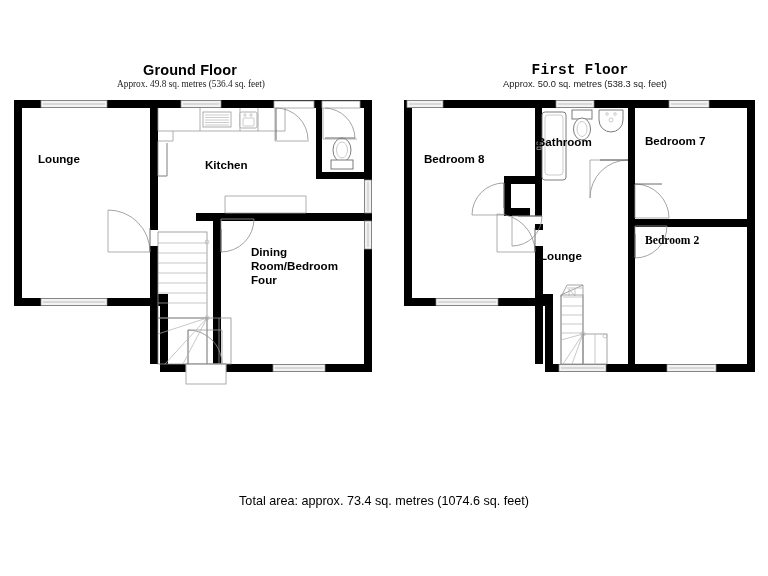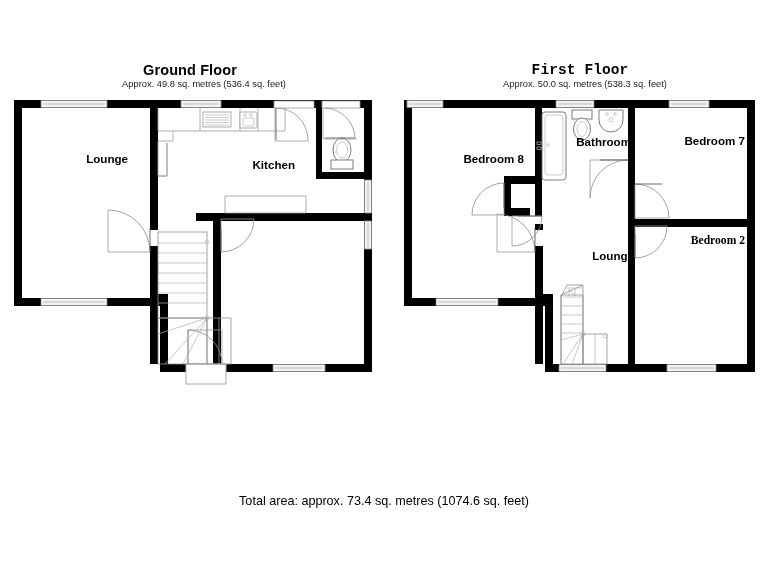--- a/index.html
+++ b/index.html
@@ -42,21 +42,21 @@
     color: #000000;
     white-space: nowrap;
     width: 100%;
     left: 0;
   }
   .room-label {
     position: absolute;
     font-weight: bold;
     font-size: 11.6px;
     color: #000000;
-    text-align: right;
+    text-align: left;
     line-height: 14px;
     white-space: pre-line;
   }
   svg { position: absolute; top: 0; left: 0; overflow: visible; }
   .wall { fill: #000000; }
   .thin-lt { fill: none; stroke: #9a9a9a; stroke-width: 0.8; }
   .thin-lt2 { fill: none; stroke: #b4b4b4; stroke-width: 0.7; }
   .door-arc { fill: none; stroke: #8c8c8c; stroke-width: 0.8; }
   .door-leaf { fill: none; stroke: #5a5a5a; stroke-width: 0.9; }
   .fix { fill: #ffffff; stroke: #9a9a9a; stroke-width: 0.8; }
@@ -65,21 +65,21 @@
   .win-line { stroke: #9b9b9b; stroke-width: 0.6; fill: none; }
   .stair-line { stroke: #b0b0b0; stroke-width: 0.7; fill: none; }
   .stair-out { stroke: #8f8f8f; stroke-width: 0.8; fill: none; }
 </style>
 </head>
 <body>
 
 <div id="page">
 
   <div class="plan-title" style="left:90px; top:62px; width:200px;">Ground Floor</div>
-  <div class="plan-subtitle" style="left:104px; top:79px; width:200px;">Approx. 49.8 sq. metres (536.4 sq. feet)</div>
+  <div class="plan-subtitle" style="left:91px; top:79px; width:200px;font-family:Liberation Serif, serif;">Approx. 49.8 sq. metres (536.4 sq. feet)</div>
 
   <div class="plan-title" style="left:480px; top:62px; width:200px;font-family:Liberation Mono, monospace;">First Floor</div>
   <div class="plan-subtitle" style="left:485px; top:79px; width:200px;">Approx. 50.0 sq. metres (538.3 sq. feet)</div>
 
   <svg width="768" height="576">
 
     <path class="wall" fill-rule="evenodd" d="
       M 14,100 L 372,100 L 372,372 L 160,372 L 160,306 L 14,306 Z
       M 22,108 L 364,108 L 364,364 L 168,364 L 168,298 L 22,298 Z
     "></path>
@@ -221,20 +221,23 @@
       <circle class="thin-lt2" cx="207" cy="318" r="2.2"></circle>
 
       <rect class="stair-out" x="207" y="318" width="24" height="46"></rect>
       <line class="stair-line" x1="219" y1="318" x2="219" y2="364"></line>
     </g>
 
   </svg>
 
   <div class="room-label" style="left:38px; top:152px; width:90px;">Lounge</div>
   <div class="room-label" style="left:205px; top:158px; width:90px;">Kitchen</div>
+  <div class="room-label" style="left:251px; top:245px; width:105px;">Dining
+Room/Bedroom
+Four</div>
 
   <svg width="768" height="576">
 
     <path class="wall" fill-rule="evenodd" d="
       M 404,100 L 755,100 L 755,372 L 545,372 L 545,306 L 404,306 Z
       M 412,108 L 747,108 L 747,364 L 553,364 L 553,298 L 412,298 Z
     "></path>
 
     <rect class="wall" x="535" y="108" width="7" height="68"></rect>
 

